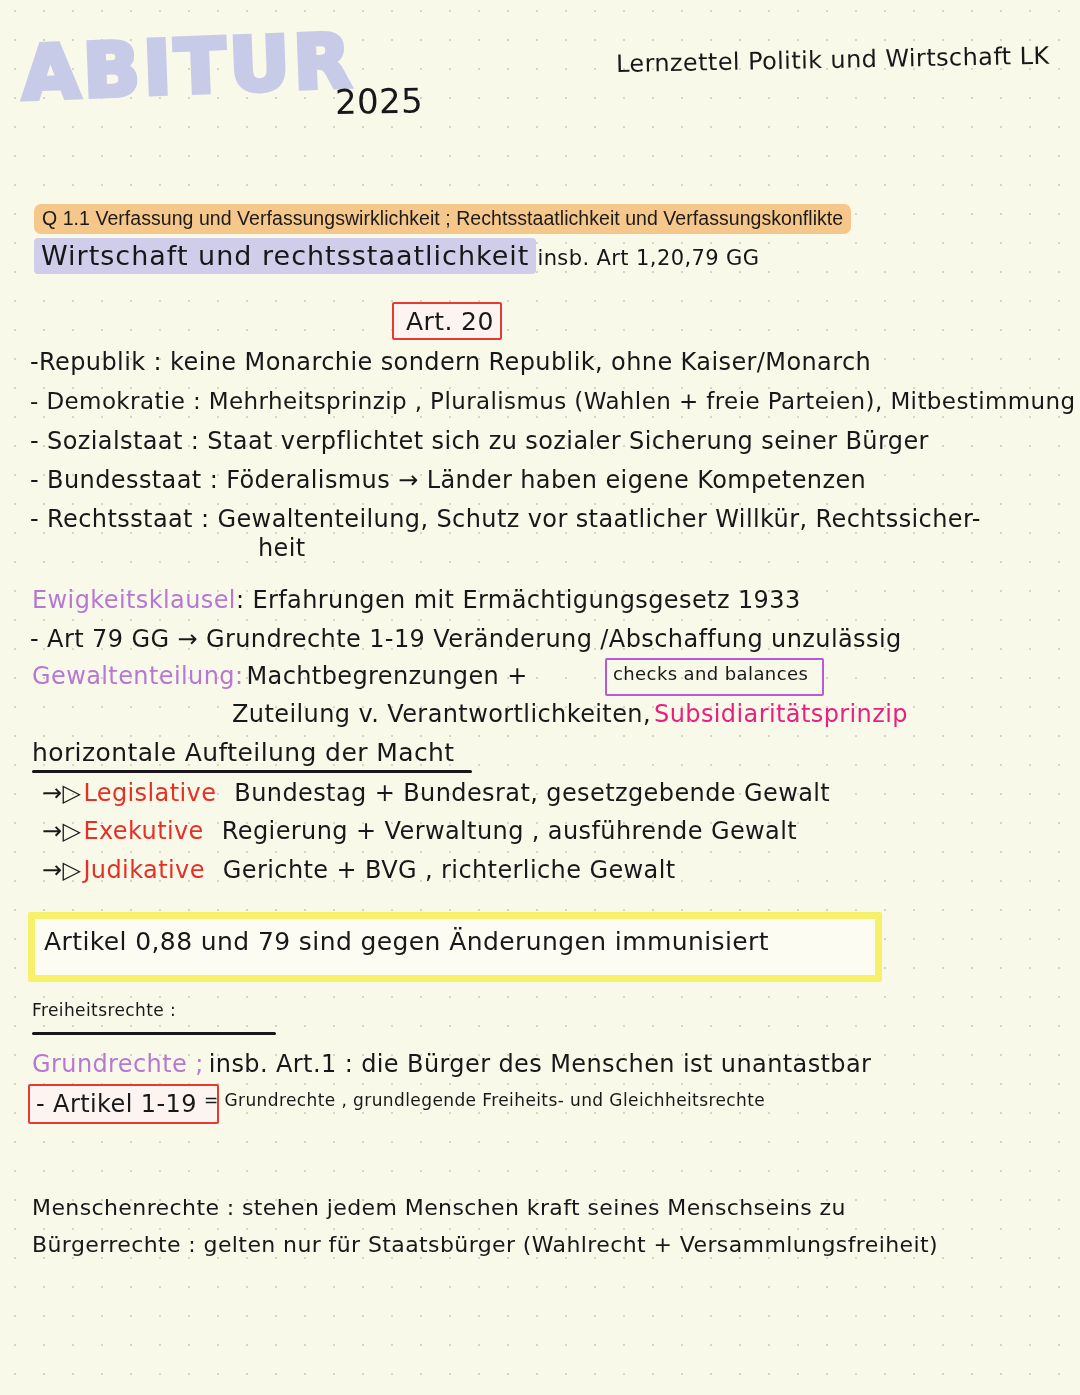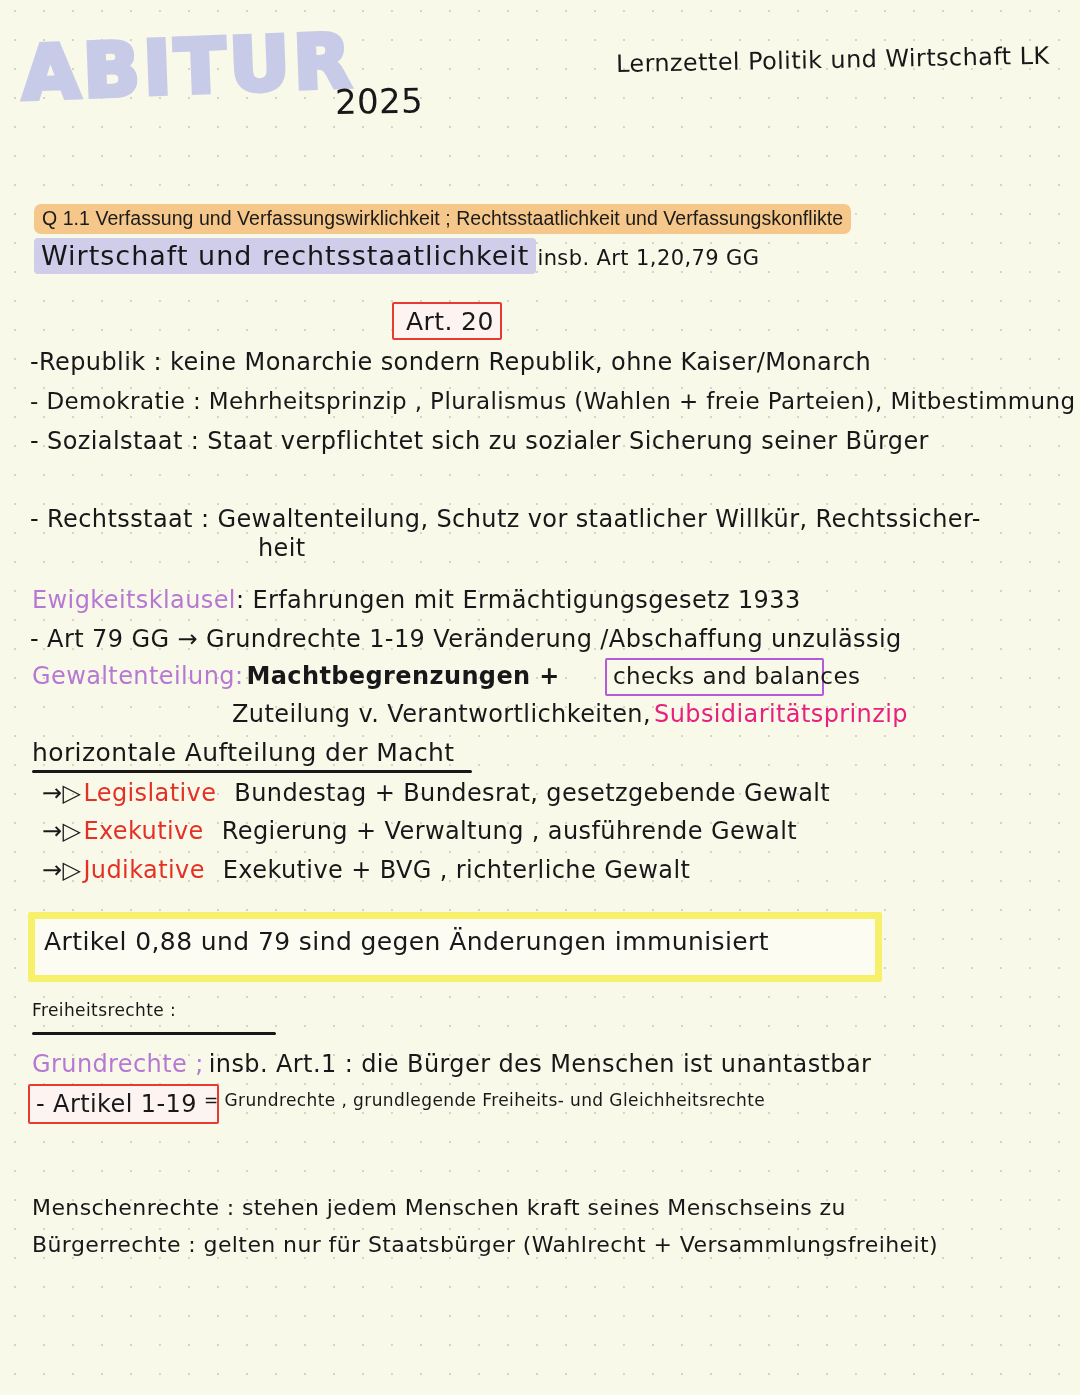--- a/index.html
+++ b/index.html
@@ -147,49 +147,50 @@
   <div id="purple-heading-wrap">
     <span class="hw" style="position:relative;" id="purple-heading">Wirtschaft  und  rechtsstaatlichkeit</span><span class="hw" style="position:relative;" id="purple-heading-tail">insb. Art 1,20,79 GG</span>
   </div>
 
   <div class="redbox" style="left:392px; top:302px; width:106px; height:34px;"></div>
   <div class="hw ink-black" style="left:406px; top:307px; font-size:25px;">Art. 20</div>
 
   <div class="hw ink-black" style="left:30px; top:348px; font-size:24px;">-Republik : keine Monarchie sondern Republik, ohne Kaiser/Monarch</div>
   <div class="hw ink-black" style="left:30px; top:388px; font-size:23px;">- Demokratie : Mehrheitsprinzip , Pluralismus (Wahlen + freie Parteien), Mitbestimmung</div>
   <div class="hw ink-black" style="left:30px; top:427px; font-size:24px;">- Sozialstaat : Staat verpflichtet sich zu sozialer Sicherung  seiner Bürger</div>
+  <div class="hw ink-black" style="left:30px; top:466px; font-size:24px;">- Bundesstaat : Föderalismus → Länder haben  eigene Kompetenzen</div>
   <div class="hw ink-black" style="left:30px; top:505px; font-size:24px;">- Rechtsstaat : Gewaltenteilung, Schutz vor staatlicher Willkür, Rechtssicher-</div>
   <div class="hw ink-black" style="left:258px; top:534px; font-size:24px;">heit</div>
 
   <div class="hw" style="left:32px; top:586px; font-size:24px;">
     <span class="ink-purple">Ewigkeitsklausel</span><span class="ink-black">: Erfahrungen mit  Ermächtigungsgesetz  1933</span>
   </div>
   <div class="hw ink-black" style="left:30px; top:625px; font-size:24px;">- Art 79 GG → Grundrechte 1-19 Veränderung /Abschaffung unzulässig</div>
 
   <div class="hw" style="left:32px; top:662px; font-size:24px;">
-    <span class="ink-purple">Gewaltenteilung:</span><span class="ink-black" style="margin-left:3px;font-weight:bold;">Machtbegrenzungen +</span>
+    <span class="ink-purple">Gewaltenteilung:</span><span class="ink-black" style="margin-left:3px;">Machtbegrenzungen +</span>
   </div>
   <div class="purplebox" style="left:605px; top:658px; width:215px; height:34px;"></div>
-  <div class="hw ink-black" style="left:613px; top:663px; font-size:23px;">checks and balances</div>
+  <div class="hw ink-black" style="left:613px; top:663px; font-size:18px;">checks and balances</div>
 
   <div class="hw" style="left:232px; top:700px; font-size:24px;">
     <span class="ink-black">Zuteilung v. Verantwortlichkeiten,</span><span class="ink-magenta" style="margin-left:3px;">Subsidiaritätsprinzip</span>
   </div>
 
   <div class="hw ink-black" style="left:32px; top:738px; font-size:25px;">horizontale Aufteilung der Macht</div>
   <div class="underline" style="left:32px; top:770px; width:440px;"></div>
 
   <div class="hw" style="left:42px; top:779px; font-size:24px;">
     <span class="ink-black">→▷</span><span class="ink-red" style="margin-left:2px;">Legislative</span><span class="ink-black" style="margin-left:18px;">Bundestag + Bundesrat, gesetzgebende Gewalt</span>
   </div>
   <div class="hw" style="left:42px; top:817px; font-size:24px;">
     <span class="ink-black">→▷</span><span class="ink-red" style="margin-left:2px;">Exekutive</span><span class="ink-black" style="margin-left:18px;">Regierung + Verwaltung , ausführende  Gewalt</span>
   </div>
   <div class="hw" style="left:42px; top:856px; font-size:24px;">
-    <span class="ink-black">→▷</span><span class="ink-red" style="margin-left:2px;">Judikative</span><span class="ink-black" style="margin-left:18px;">Exekutive + BVG , richterliche Gewalt</span>
+    <span class="ink-black">→▷</span><span class="ink-red" style="margin-left:2px;">Judikative</span><span class="ink-black" style="margin-left:18px;">Gerichte + BVG , richterliche Gewalt</span>
   </div>
 
   <div class="yellowbox" style="left:28px; top:912px; width:840px; height:56px;"></div>
   <div class="hw ink-black" style="left:44px; top:927px; font-size:25px;">Artikel  0,88 und 79  sind gegen Änderungen immunisiert</div>
 
   <div class="hw ink-black" style="left:32px; top:1000px; font-size:17px;">Freiheitsrechte :</div>
   <div class="underline" style="left:32px; top:1032px; width:244px;"></div>
 
   <div class="hw" style="left:32px; top:1050px; font-size:24px;">
     <span class="ink-purple">Grundrechte ;</span><span class="ink-black" style="margin-left:5px;">insb. Art.1 : die Bürger des Menschen ist unantastbar</span>

